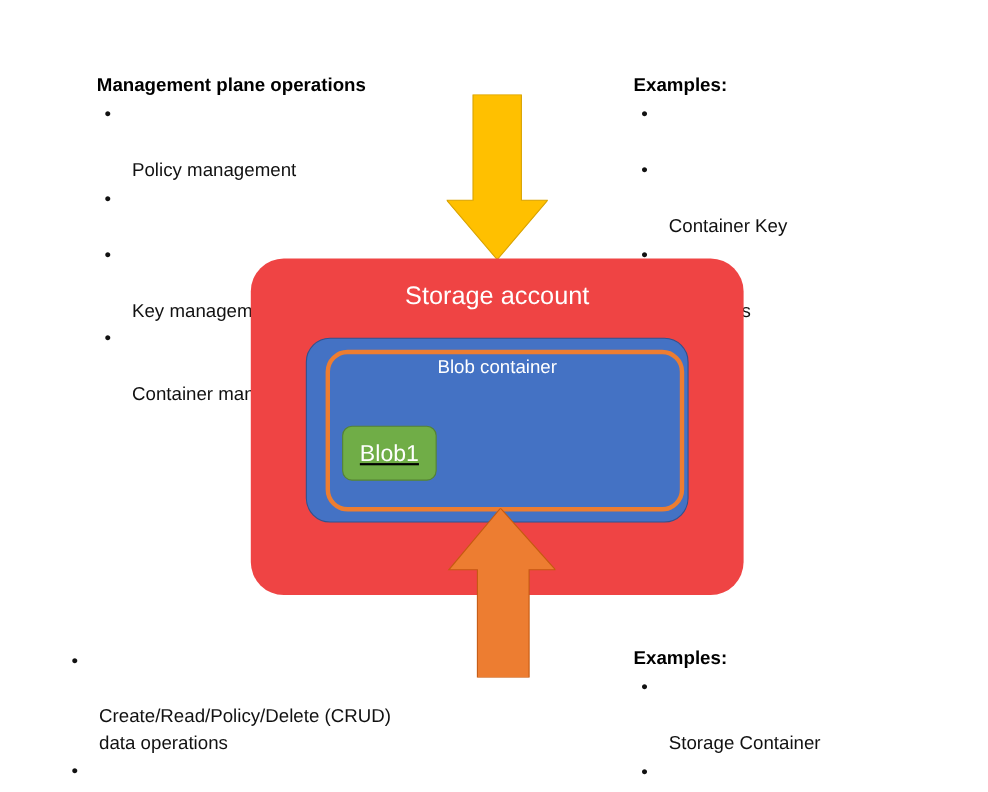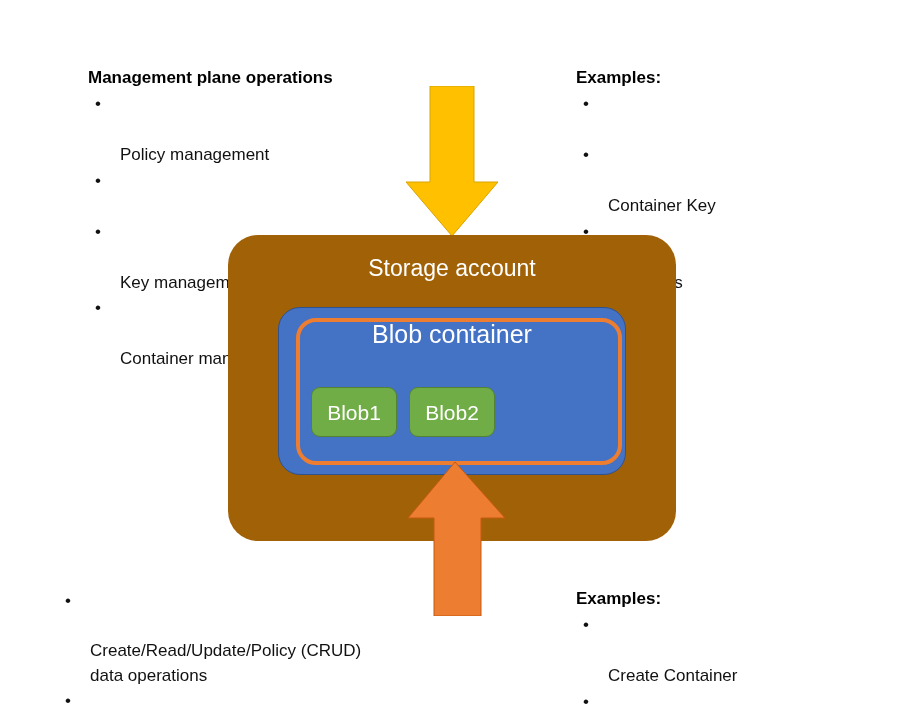--- a/index.html
+++ b/index.html
@@ -69,21 +69,21 @@
   #data-examples { left: 576px; top: 587px; }
   #data-examples .bullet-list { margin-top: 1px; }
 
   
   .storage-account {
     position: absolute;
     left: 228px;
     top: 235px;
     width: 448px;
     height: 306px;
-    background: #a16207;
+    background: #ef4444;
     border-radius: 30px;
     box-sizing: border-box;
   }
   .storage-account-label {
     position: absolute;
     left: 0;
     top: 18px;
     width: 100%;
     text-align: center;
     color: #ffffff;
@@ -103,21 +103,21 @@
     border-radius: 22px;
     box-sizing: border-box;
   }
   .blob-container-label {
     position: absolute;
     left: 0;
     top: 12px;
     width: 100%;
     text-align: center;
     color: #ffffff;
-    font-size: 25px;
+    font-size: 17px;
     line-height: 28px;
   }
 
   .container-outline {
     position: absolute;
     left: 68px;
     top: 83px;
     width: 326px;
     height: 147px;
     border: 4px solid #ED7D31;
@@ -126,21 +126,22 @@
     pointer-events: none;
   }
 
   .blob-row {
     position: absolute;
     left: 83px;
     top: 152px;
     width: 292px;
     height: 50px;
     display: flex;
-    gap: 12px;
+    gap: 0;
+    text-decoration: underline;
   }
   .blob-box {
     width: 86px;
     height: 50px;
     background: #70AD47;
     border: 1px solid #548235;
     border-radius: 9px;
     box-sizing: border-box;
     display: flex;
     align-items: center;
@@ -220,50 +221,47 @@
     <div class="blob-container">
       <div class="blob-container-label">Blob container</div>
     </div>
 
     <div class="container-outline"></div>
 
     <div class="blob-row">
       <div class="blob-box">
         <span>Blob1</span>
       </div>
-      <div class="blob-box">
-        <span>Blob2</span>
-      </div>
     </div>
   </div>
 
   <svg class="arrow" id="arrow-up" viewBox="0 0 100 154">
     <polygon points="50,0 100,56 76,56 76,154 29,154 29,56 3,56" fill="#ED7D31" stroke="#C55A11" stroke-width="1"></polygon>
   </svg>
 
   <div class="text-block" id="data-block">
     <ul class="bullet-list">
       <li class="bullet-item wrap">
         <span class="dot">•</span>
-        <span>Create/Read/Update/Policy (CRUD)
+        <span>Create/Read/Policy/Delete (CRUD)
 data operations</span>
       </li>
       <li class="bullet-item">
         <span class="dot">•</span>
         
       </li>
     </ul>
   </div>
 
   <div class="text-block" id="data-examples">
     <div class="block-title">Examples:</div>
     <ul class="bullet-list">
       <li class="bullet-item">
         <span class="dot">•</span>
-        <span>Create Container</span>
+        <span>Storage Container</span>
       </li>
       <li class="bullet-item">
         <span class="dot">•</span>
         
       </li>
 
     </ul>
   </div>
 
 </div>

